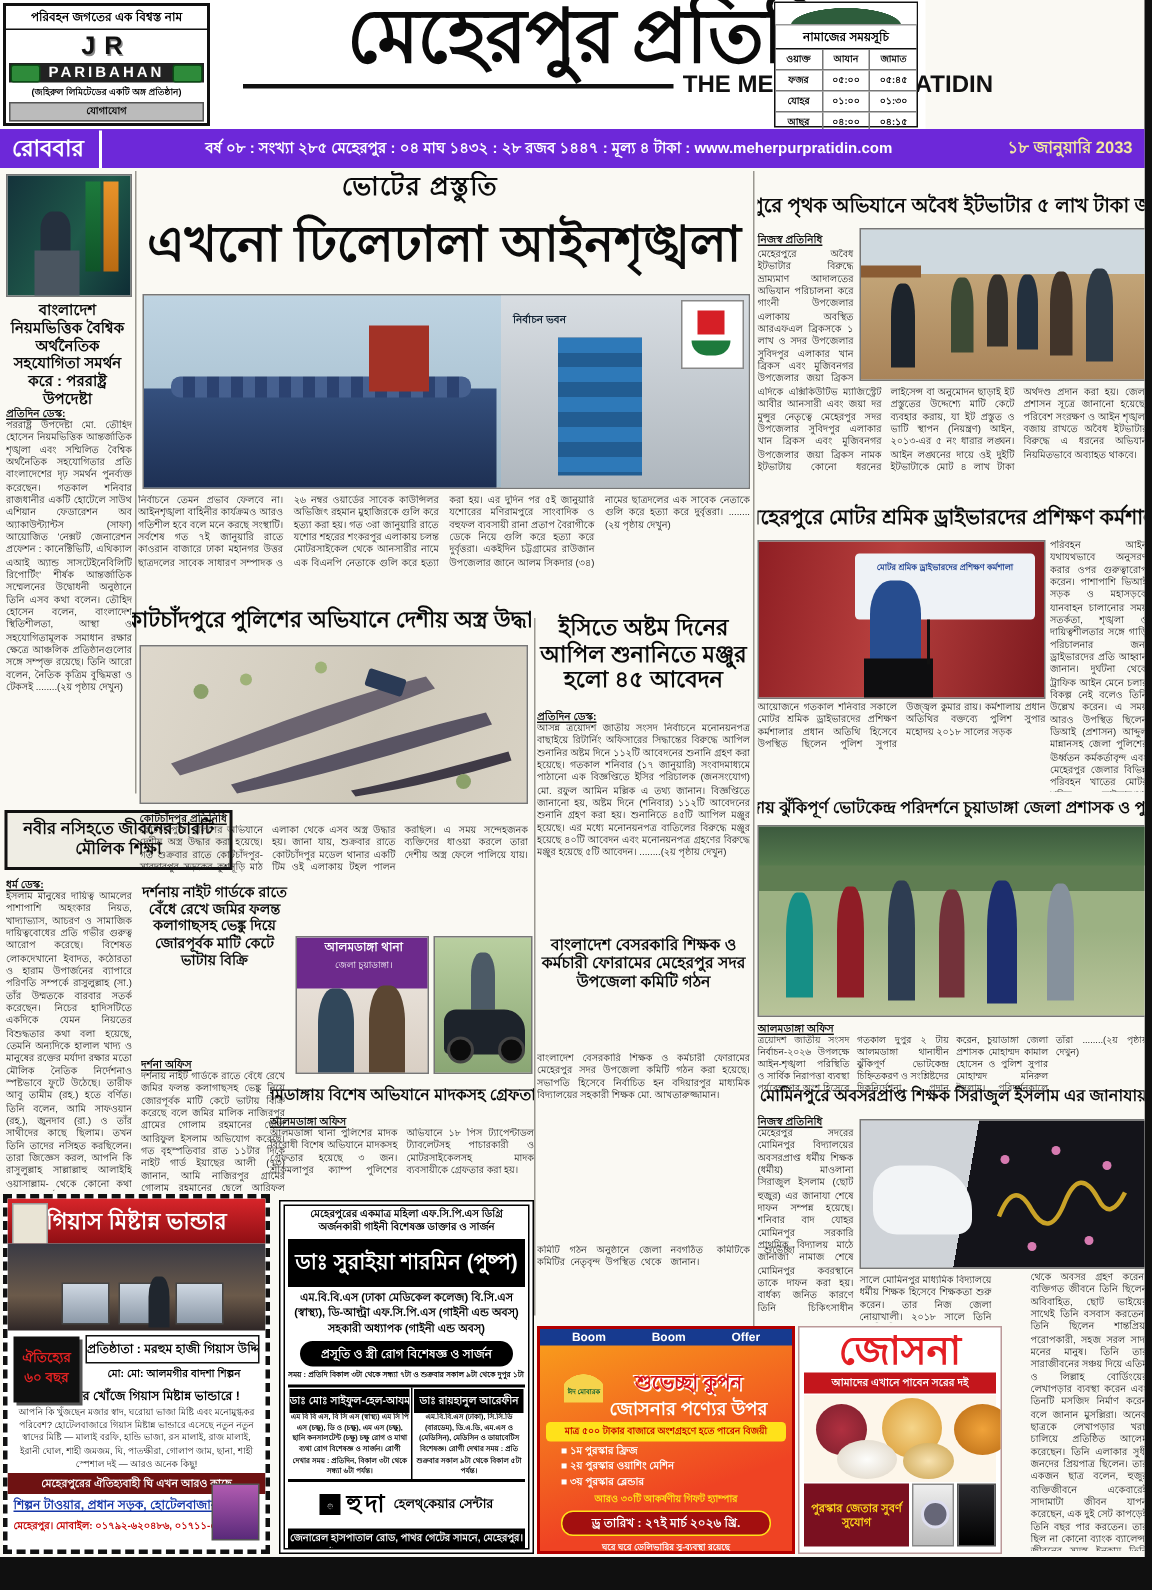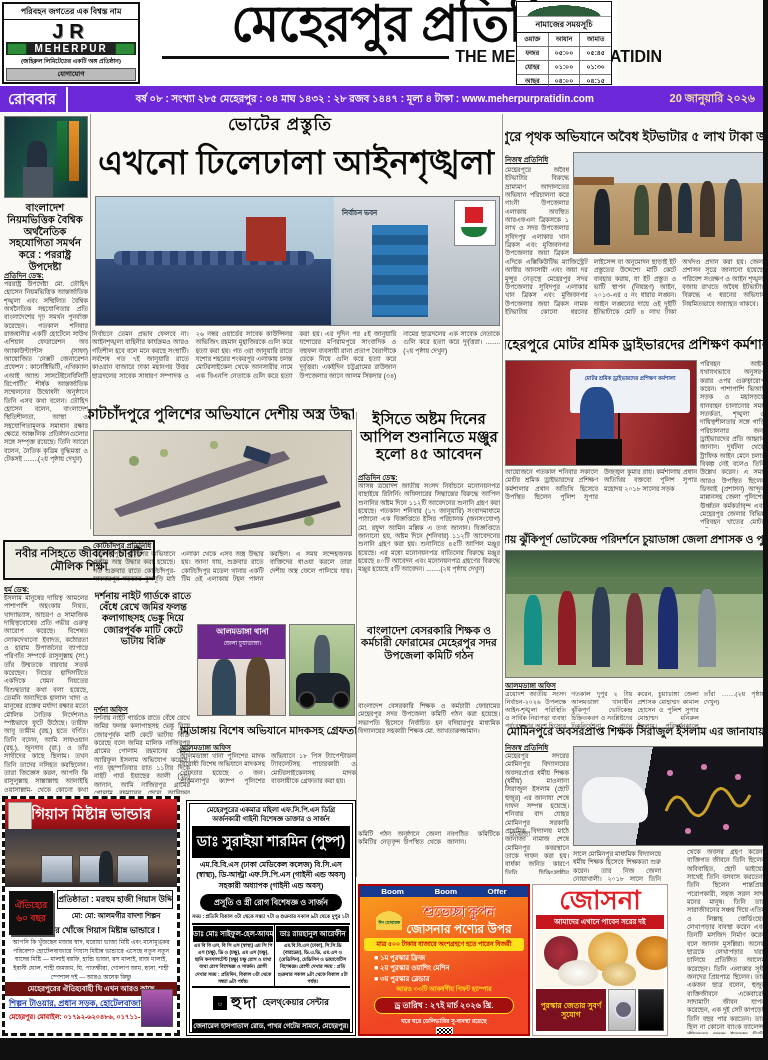--- a/index.html
+++ b/index.html
@@ -6,21 +6,21 @@
   body{width:768px;height:1060px;overflow:hidden;background:#e8e6de;
        font-family:"Liberation Sans","DejaVu Sans",sans-serif;}
   .page{position:relative;width:763px;height:1060px;background:#faf9f3;
         border-right:5px solid #101010;box-sizing:content-box;}
   .abs{position:absolute;}
   
   .header{position:absolute;left:0;top:0;width:617px;height:86px;background:#fff;}
   .jr{position:absolute;left:2px;top:2px;width:138px;height:82px;border:2px solid #111;
       box-sizing:border-box;background:#fff;text-align:center;overflow:hidden;}
   .jr-tag{font-size:8px;font-weight:bold;border-bottom:1px solid #111;padding:1px 0;}
-  .jr-brand{font-size:20px;font-weight:900;letter-spacing:6px;line-height:22px;color:#111;
+  .jr-brand{font-size:17px;font-weight:900;letter-spacing:6px;line-height:22px;color:#111;
             text-shadow:1px 1px 0 #888;}
   .jr-band{position:relative;background:#222;color:#fff;font-size:10px;font-weight:900;
            letter-spacing:2px;padding:1px 0;margin:0 2px;}
   .jr-bus{position:absolute;top:1px;width:18px;height:10px;background:#2e8b3a;border:1px solid #0a4d14;border-radius:2px;}
   .jr-org{font-size:6px;font-weight:bold;padding:1px 0;}
   .jr-contact{background:#bbb;font-size:6.5px;font-weight:bold;margin:0 2px;border:1px solid #555;}
   .jr-counters{display:flex;margin:1px 2px;}
   .jr-counter{flex:1;border:1px solid #555;font-size:5.8px;font-weight:bold;line-height:1.5;}
   .masthead{position:absolute;left:146px;top:0;width:516px;height:86px;text-align:center;}
   .m-tag{font-size:19px;font-weight:900;color:#111;margin-top:1px;}
@@ -100,21 +100,21 @@
   .doc-logo{width:14px;height:14px;background:#000;color:#fff;font-size:7px;display:flex;
             align-items:center;justify-content:center;}
   .doc-brand-name{font-size:16px;font-weight:900;letter-spacing:2px;}
   .doc-brand-sub{font-size:8.5px;font-weight:bold;}
   .doc-addr{background:#000;color:#fff;font-size:6.6px;font-weight:bold;line-height:1.5;
             padding:2px 1px;margin-top:2px;}
   .ad-coupon{position:absolute;background:linear-gradient(160deg,#f9a11b,#ef4323 70%);
              border:2px solid #b30000;box-sizing:border-box;overflow:hidden;text-align:center;}
   .c-top{background:#173a8f;color:#fff;font-size:8px;font-weight:900;display:flex;
          justify-content:space-around;padding:1px 6px;}
-  .c-l1{font-size:13px;font-weight:400;color:#d7161b;text-shadow:1px 1px 0 #fff,-1px -1px 0 #fff;margin-top:5px;}
+  .c-l1{font-size:13px;font-weight:700;color:#d7161b;text-shadow:1px 1px 0 #fff,-1px -1px 0 #fff;margin-top:15px;}
   .c-l2{font-size:12px;font-weight:900;color:#fff;line-height:1.1;}
   .c-yellow{background:#ffe11a;color:#c40000;font-size:6.2px;font-weight:900;margin:2px 4px;
             padding:1px 0;border-radius:3px;white-space:nowrap;overflow:hidden;}
   .c-prize{font-size:6.8px;font-weight:bold;color:#fff;text-align:left;padding-left:14px;line-height:1.5;}
   .c-extra{font-size:6.4px;font-weight:bold;color:#ffe11a;}
   .c-draw{background:#a30f0f;border:1.5px solid #ffe11a;color:#fff;border-radius:8px;
           font-size:8px;font-weight:900;margin:2px 14px;padding:1px 0;white-space:nowrap;overflow:hidden;}
   .c-del{font-size:5.8px;color:#fff;font-weight:bold;}
   .c-bottom{display:flex;align-items:center;justify-content:space-around;margin-top:1px;padding:0 4px;flex-direction:column;}
   .c-qr{width:15px;height:15px;background:
@@ -145,21 +145,21 @@
 
 <div class="page">
 
   <div class="header">
 
     <div class="jr">
       <div class="jr-tag">পরিবহন জগতের এক বিশ্বস্ত নাম</div>
       <div class="jr-brand">JR</div>
       <div class="jr-band">
         <span class="jr-bus" style="left:1px"></span>
-        <span>MEHERPUR</span>
+        <span>PARIBAHAN</span>
         <span class="jr-bus" style="right:1px"></span>
       </div>
       <div class="jr-org">(জহিরুল লিমিটেডের একটি অঙ্গ প্রতিষ্ঠান)</div>
       <div class="jr-contact">যোগাযোগ</div>
       <div class="jr-counters">
         <div class="jr-counter">
           <div>মেহেরপুর কাউন্টার</div>
 
         </div>
         <div class="jr-counter">
@@ -209,21 +209,21 @@
         <div class="p-cell">এশা</div>
         <div class="p-cell">০৭:০০</div>
         <div class="p-cell">০৭:১৫</div>
       </div>
     </div>
   </div>
 
   <div class="dateline">
     <div class="d-day">রোববার</div>
     <div class="d-info">বর্ষ ০৮ : সংখ্যা ২৮৫ মেহেরপুর : ০৪ মাঘ ১৪৩২ : ২৮ রজব ১৪৪৭ : মূল্য ৪ টাকা : www.meherpurpratidin.com</div>
-    <div class="d-date">20 জানুয়ারি ২০২৬</div>
+    <div class="d-date">১৮ জানুয়ারি 2033</div>
   </div>
 
   <div class="main">
 
     <div class="vline" style="left:90px;top:2px;height:415px"></div>
     <div class="vline" style="left:502px;top:2px;height:920px"></div>
     <div class="vline" style="left:356px;top:300px;height:465px"></div>
 
     <div class="photo" style="left:4px;top:4px;width:84px;height:82px;background:linear-gradient(120deg,#14323a,#1f5a4a 55%,#0f2d35)">
       <div class="abs" style="left:52px;top:4px;width:10px;height:60px;background:linear-gradient(#1d7a3c,#0f5428)"></div>

